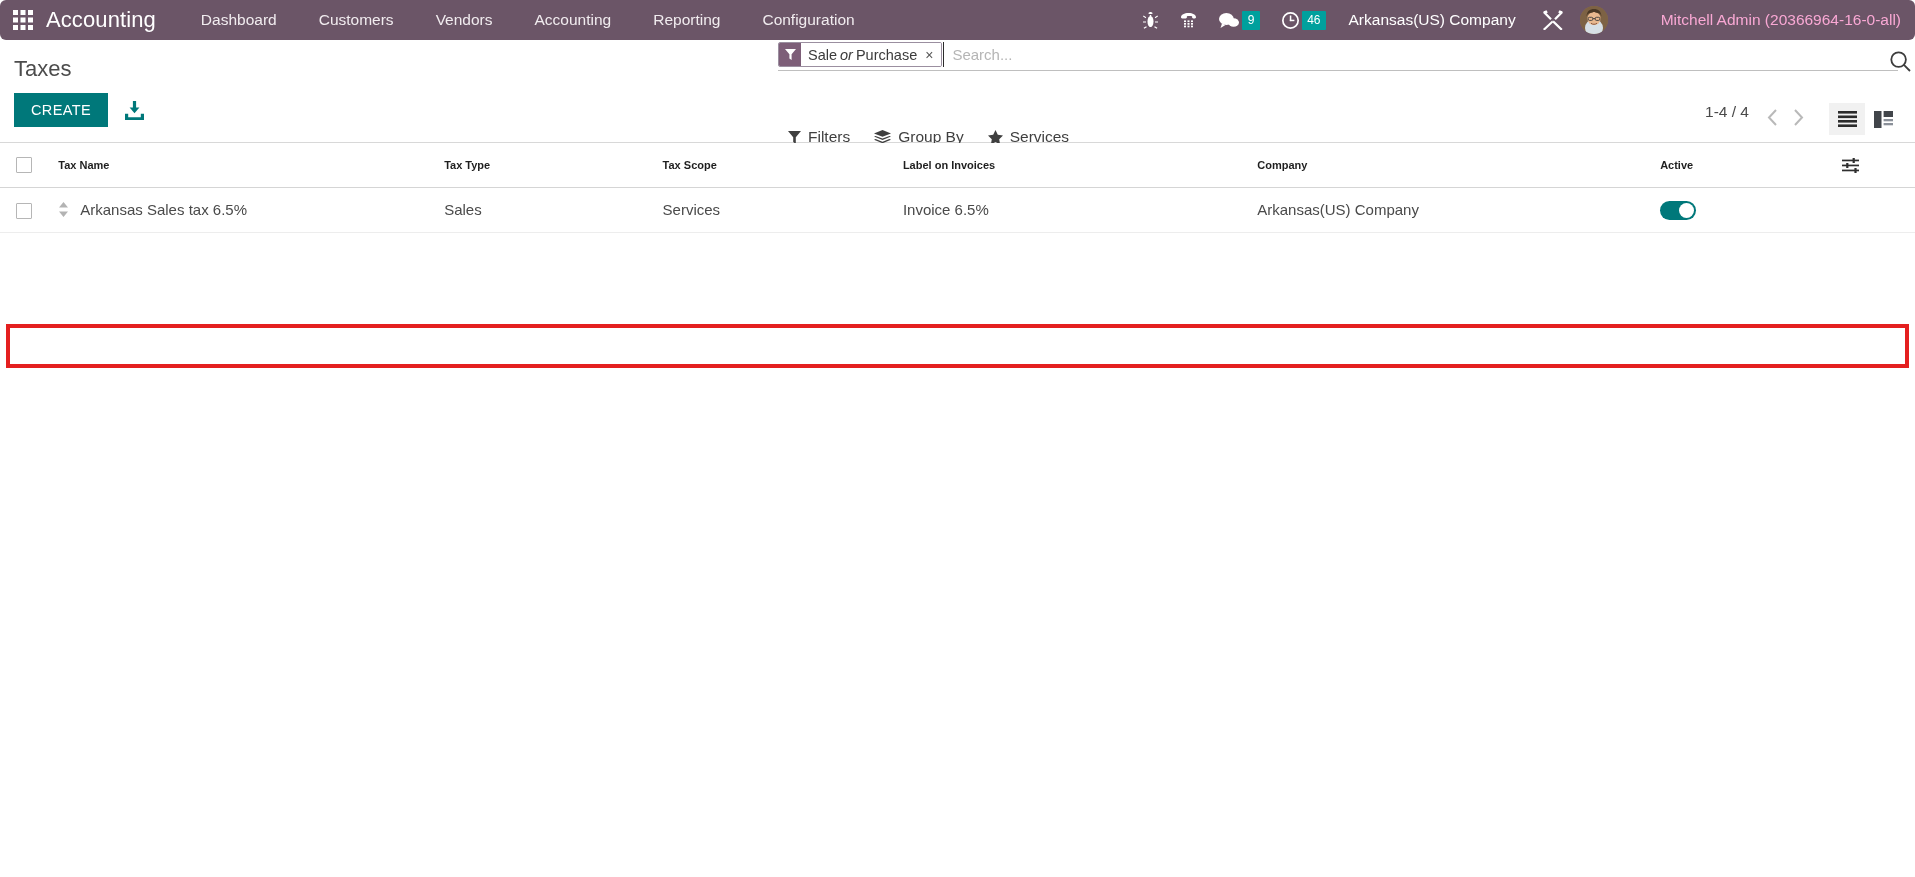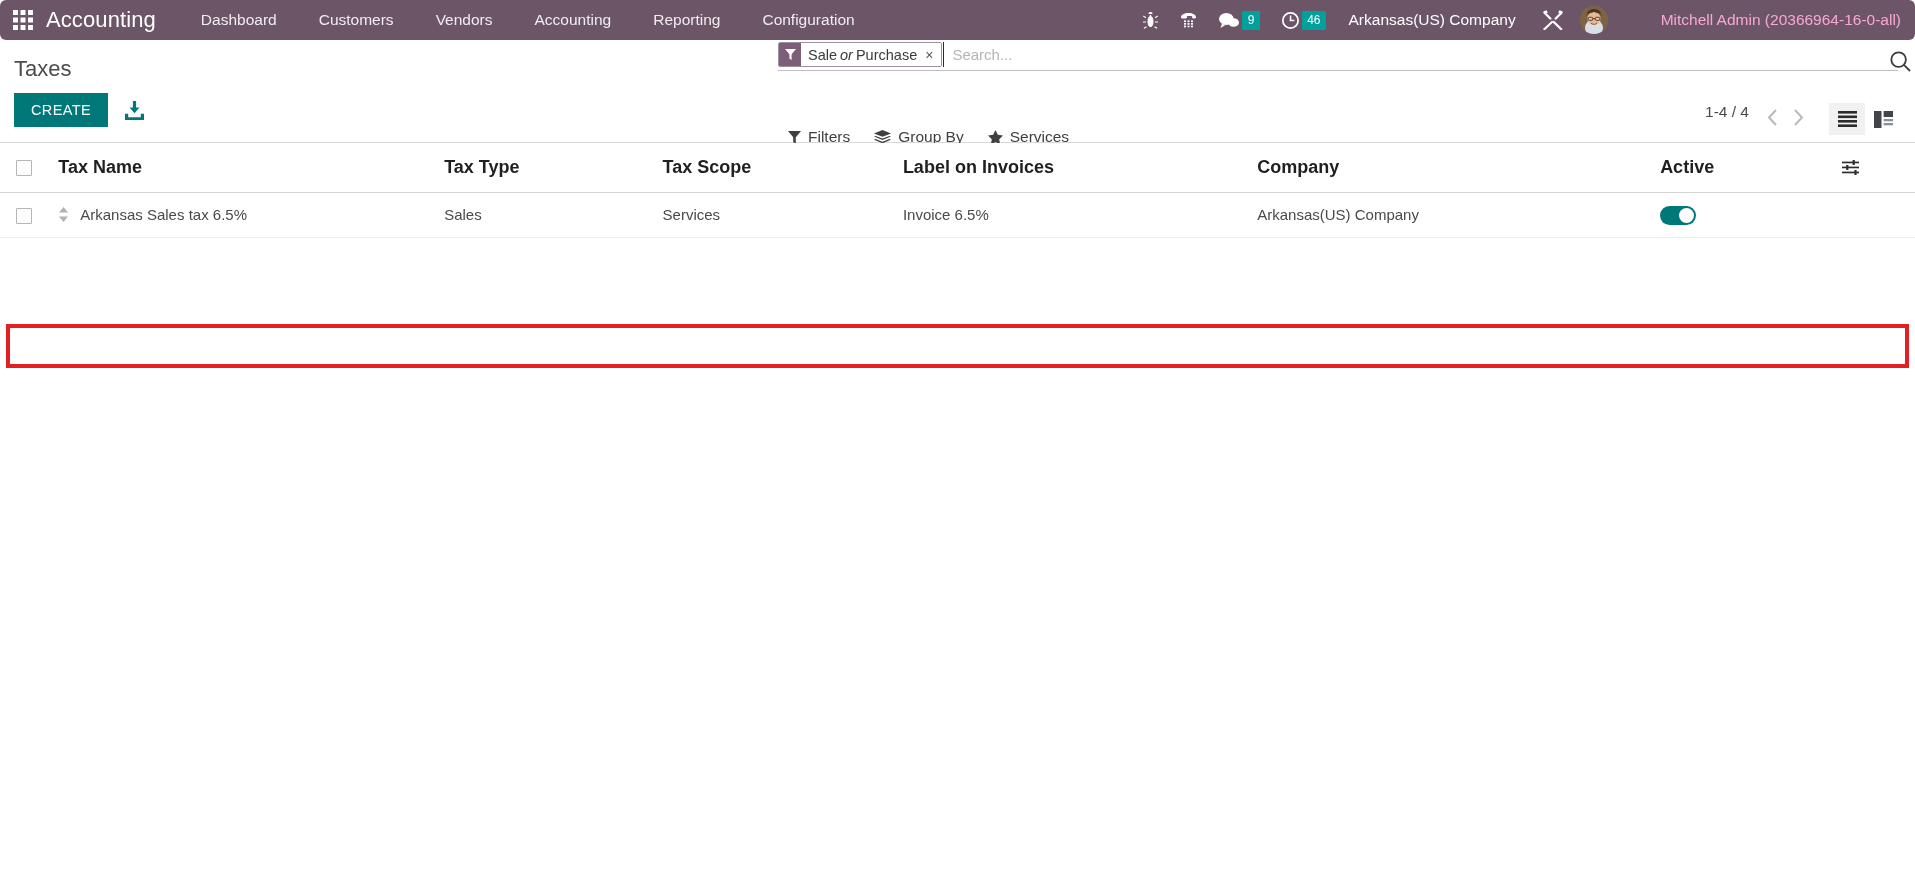--- a/index.html
+++ b/index.html
@@ -263,21 +263,21 @@
     background: #ffffff;
     width: 100%;
     position: relative;
   }
   table.o-list {
     width: 100%;
     border-collapse: collapse;
     table-layout: fixed;
   }
   table.o-list thead th {
-    font-size: 18px;
+    font-size: 11px;
     font-weight: 700;
     color: #1f1f1f;
     text-align: left;
     padding: 14px 0 14px 0;
     border-bottom: 1px solid #d5d5d5;
     vertical-align: middle;
     white-space: nowrap;
   }
   table.o-list tbody td {
     font-size: 15px;

